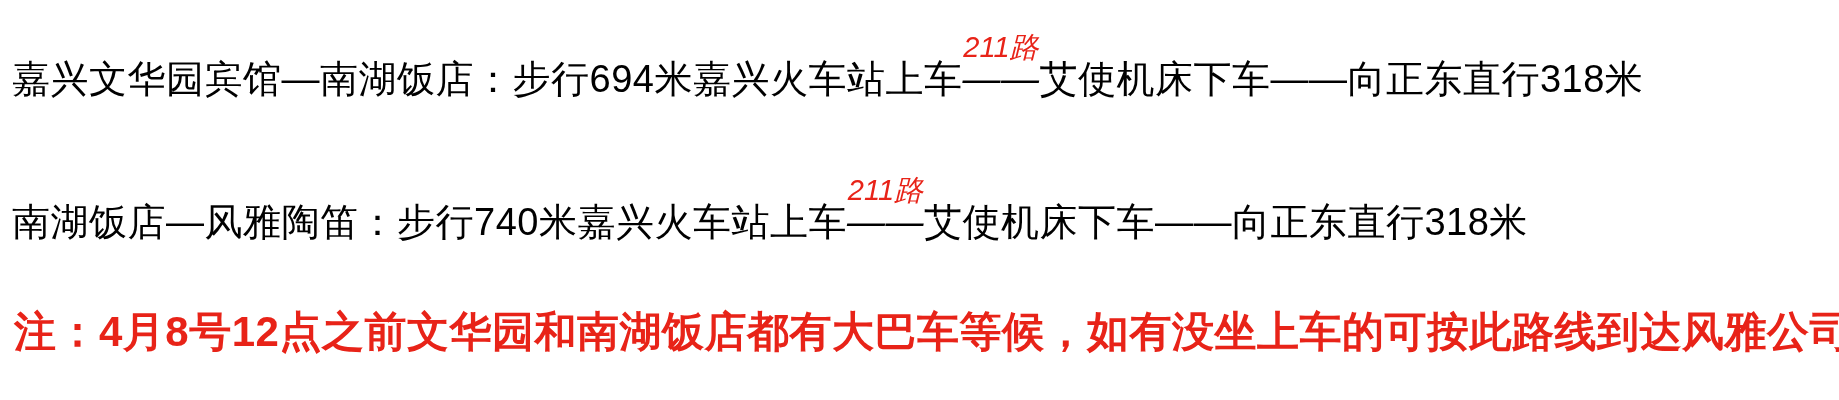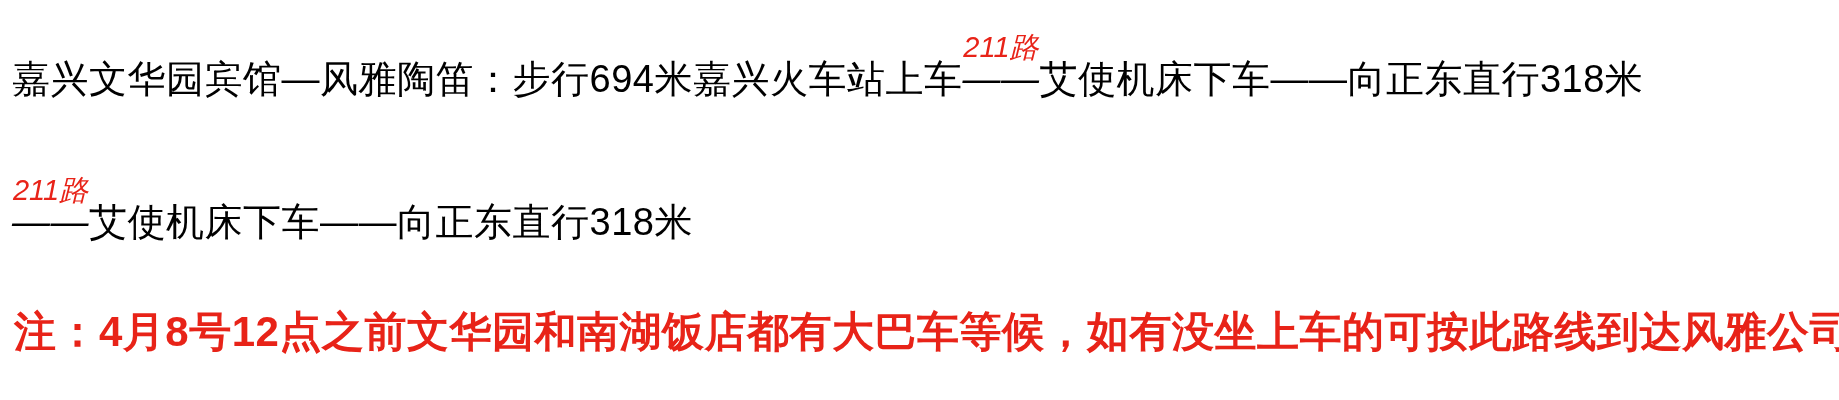--- a/index.html
+++ b/index.html
@@ -51,20 +51,20 @@
     font-weight: bold;
     color: #e82318;
     white-space: nowrap;
     letter-spacing: 0.5px;
   }
 </style>
 </head>
 <body>
 
 <div class="route-line route-line-1">
-  <span>嘉兴文华园宾馆—风雅陶笛：步行694米嘉兴火车站上车</span><span class="dash-with-label"><span class="bus-line-label">211路</span><span>——</span></span><span>艾使机床下车——向正东直行318米</span>
+  <span>嘉兴文华园宾馆—南湖饭店：步行694米嘉兴火车站上车</span><span class="dash-with-label"><span class="bus-line-label">211路</span><span>——</span></span><span>艾使机床下车——向正东直行318米</span>
 </div>
 
 <div class="route-line route-line-2">
-  <span class="dash-with-label"><span class="bus-line-label">211路</span><span>——</span></span><span>艾使机床下车——向正东直行318米</span>
+  <span>南湖饭店—风雅陶笛：步行740米嘉兴火车站上车</span><span class="dash-with-label"><span class="bus-line-label">211路</span><span>——</span></span><span>艾使机床下车——向正东直行318米</span>
 </div>
 
 <div class="note-line">注：4月8号12点之前文华园和南湖饭店都有大巴车等候，如有没坐上车的可按此路线到达风雅公司</div>
 
 </body></html>

